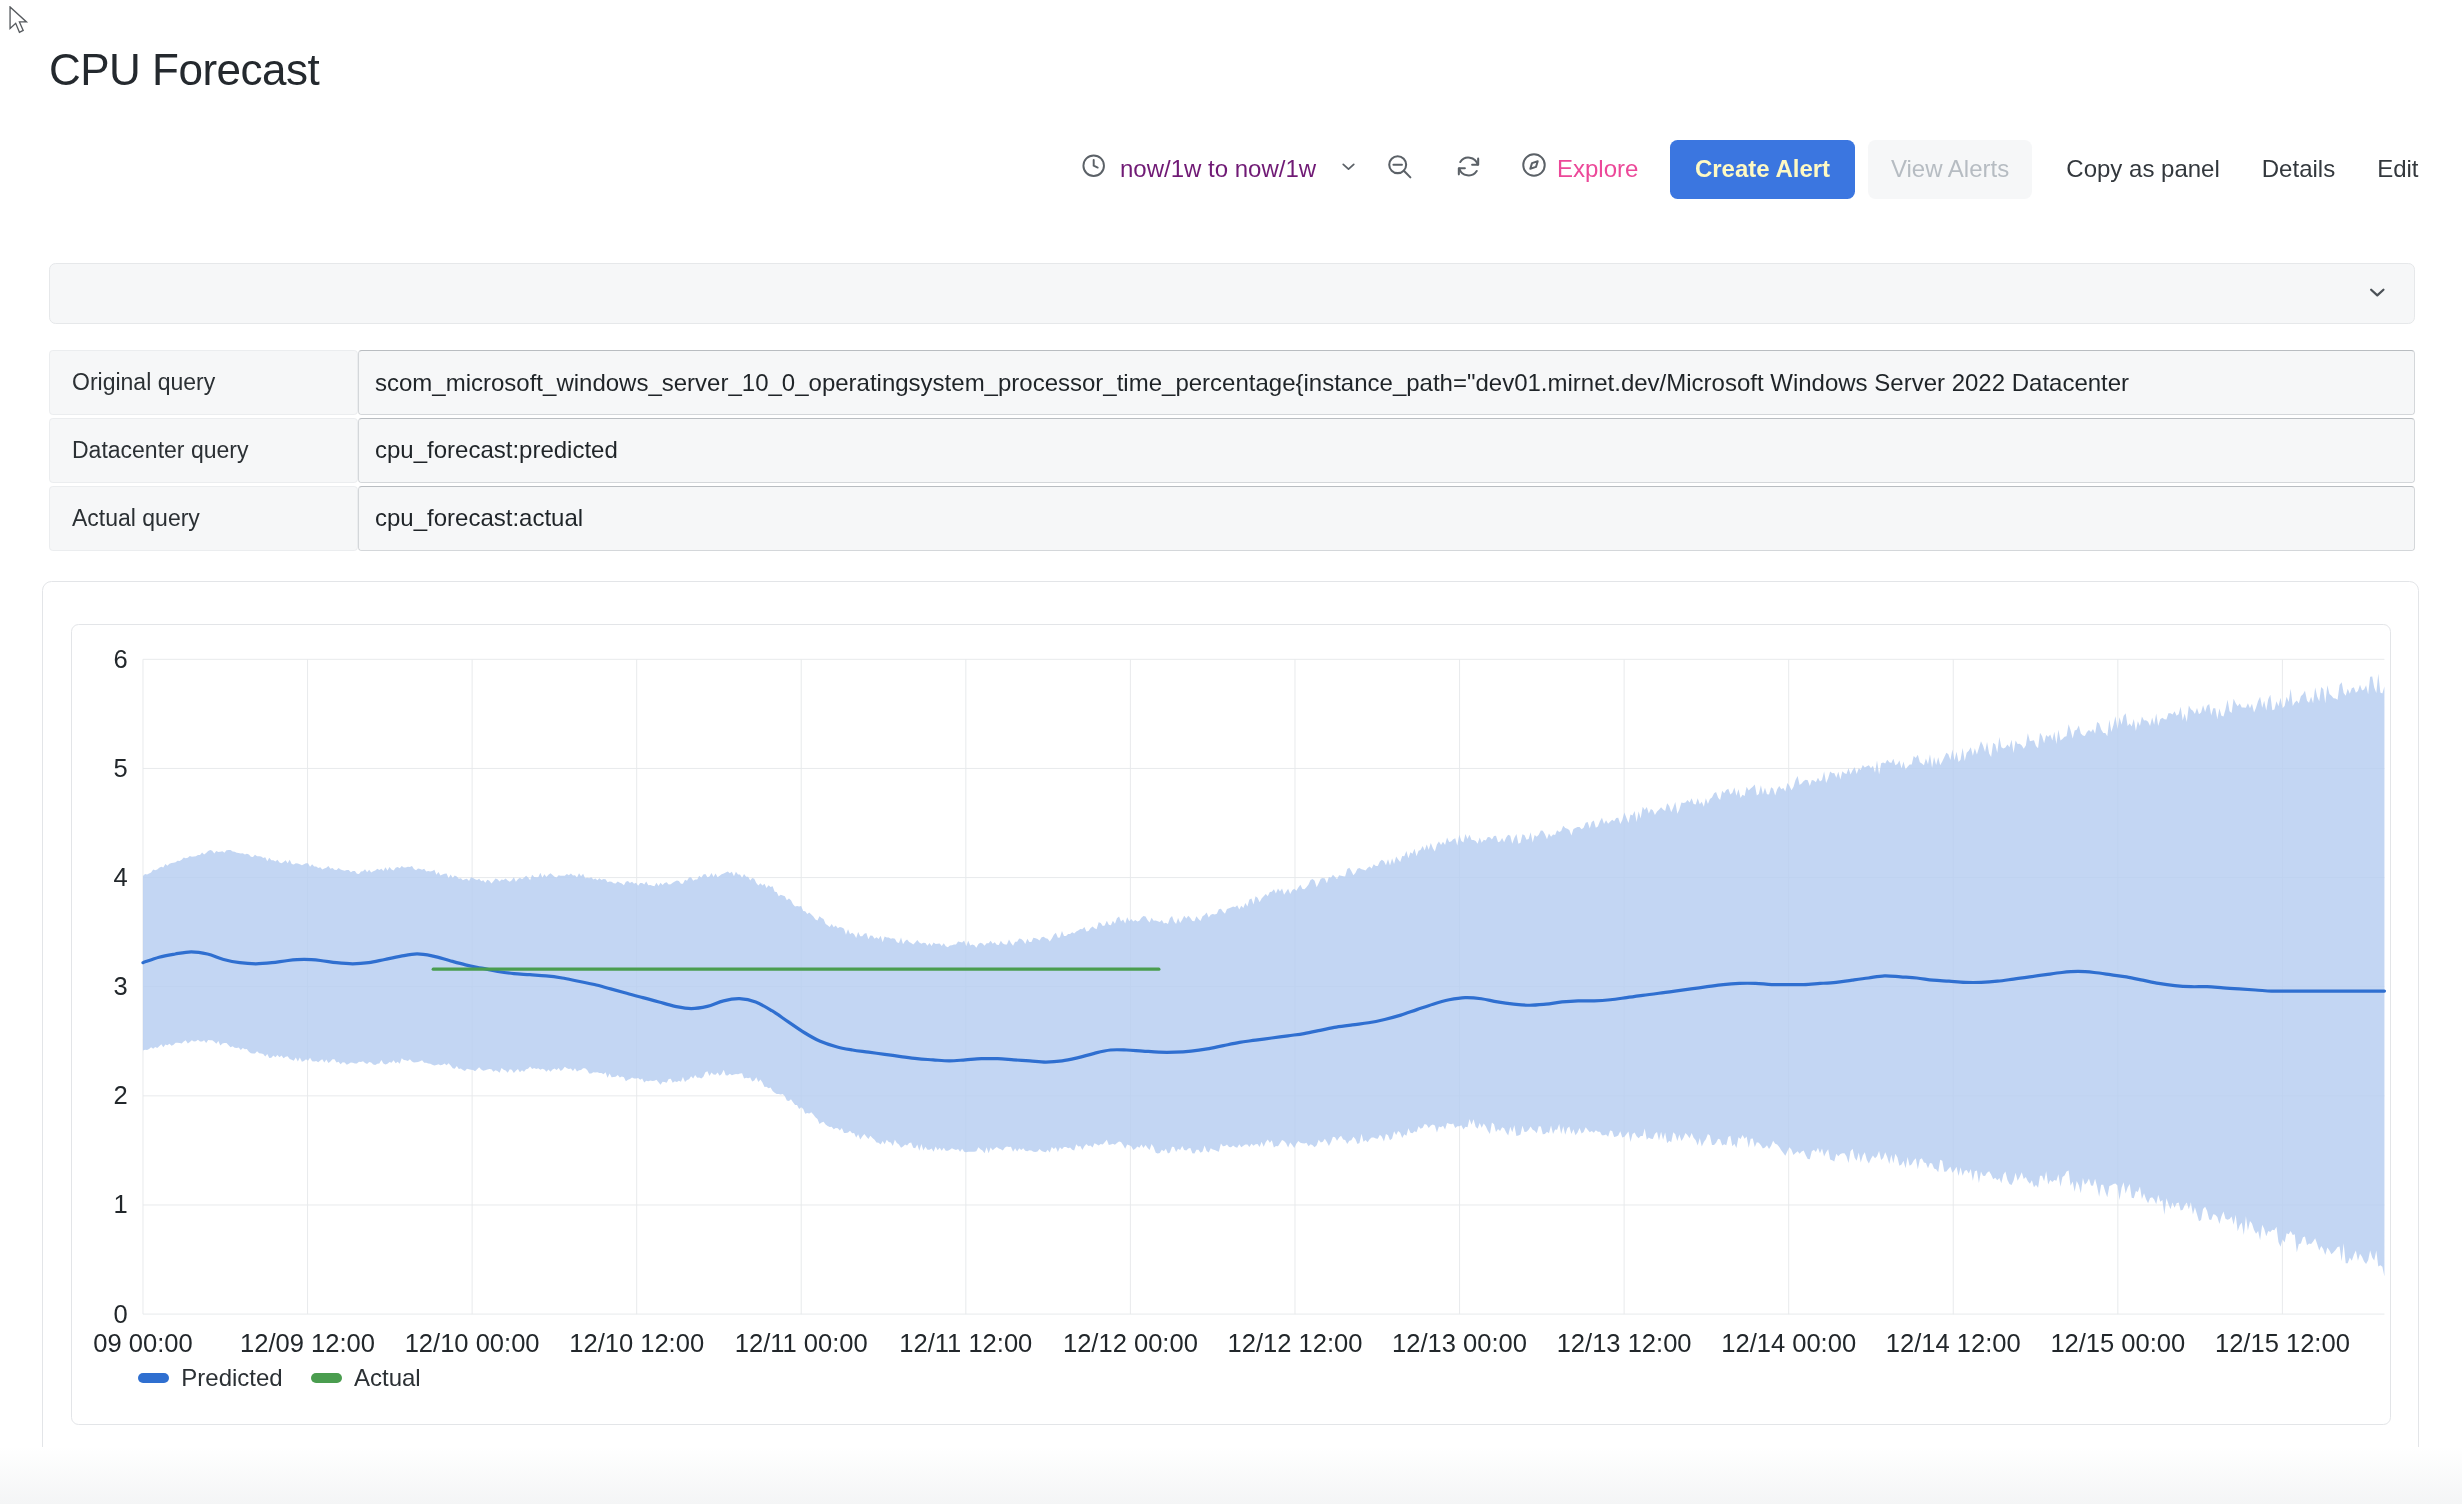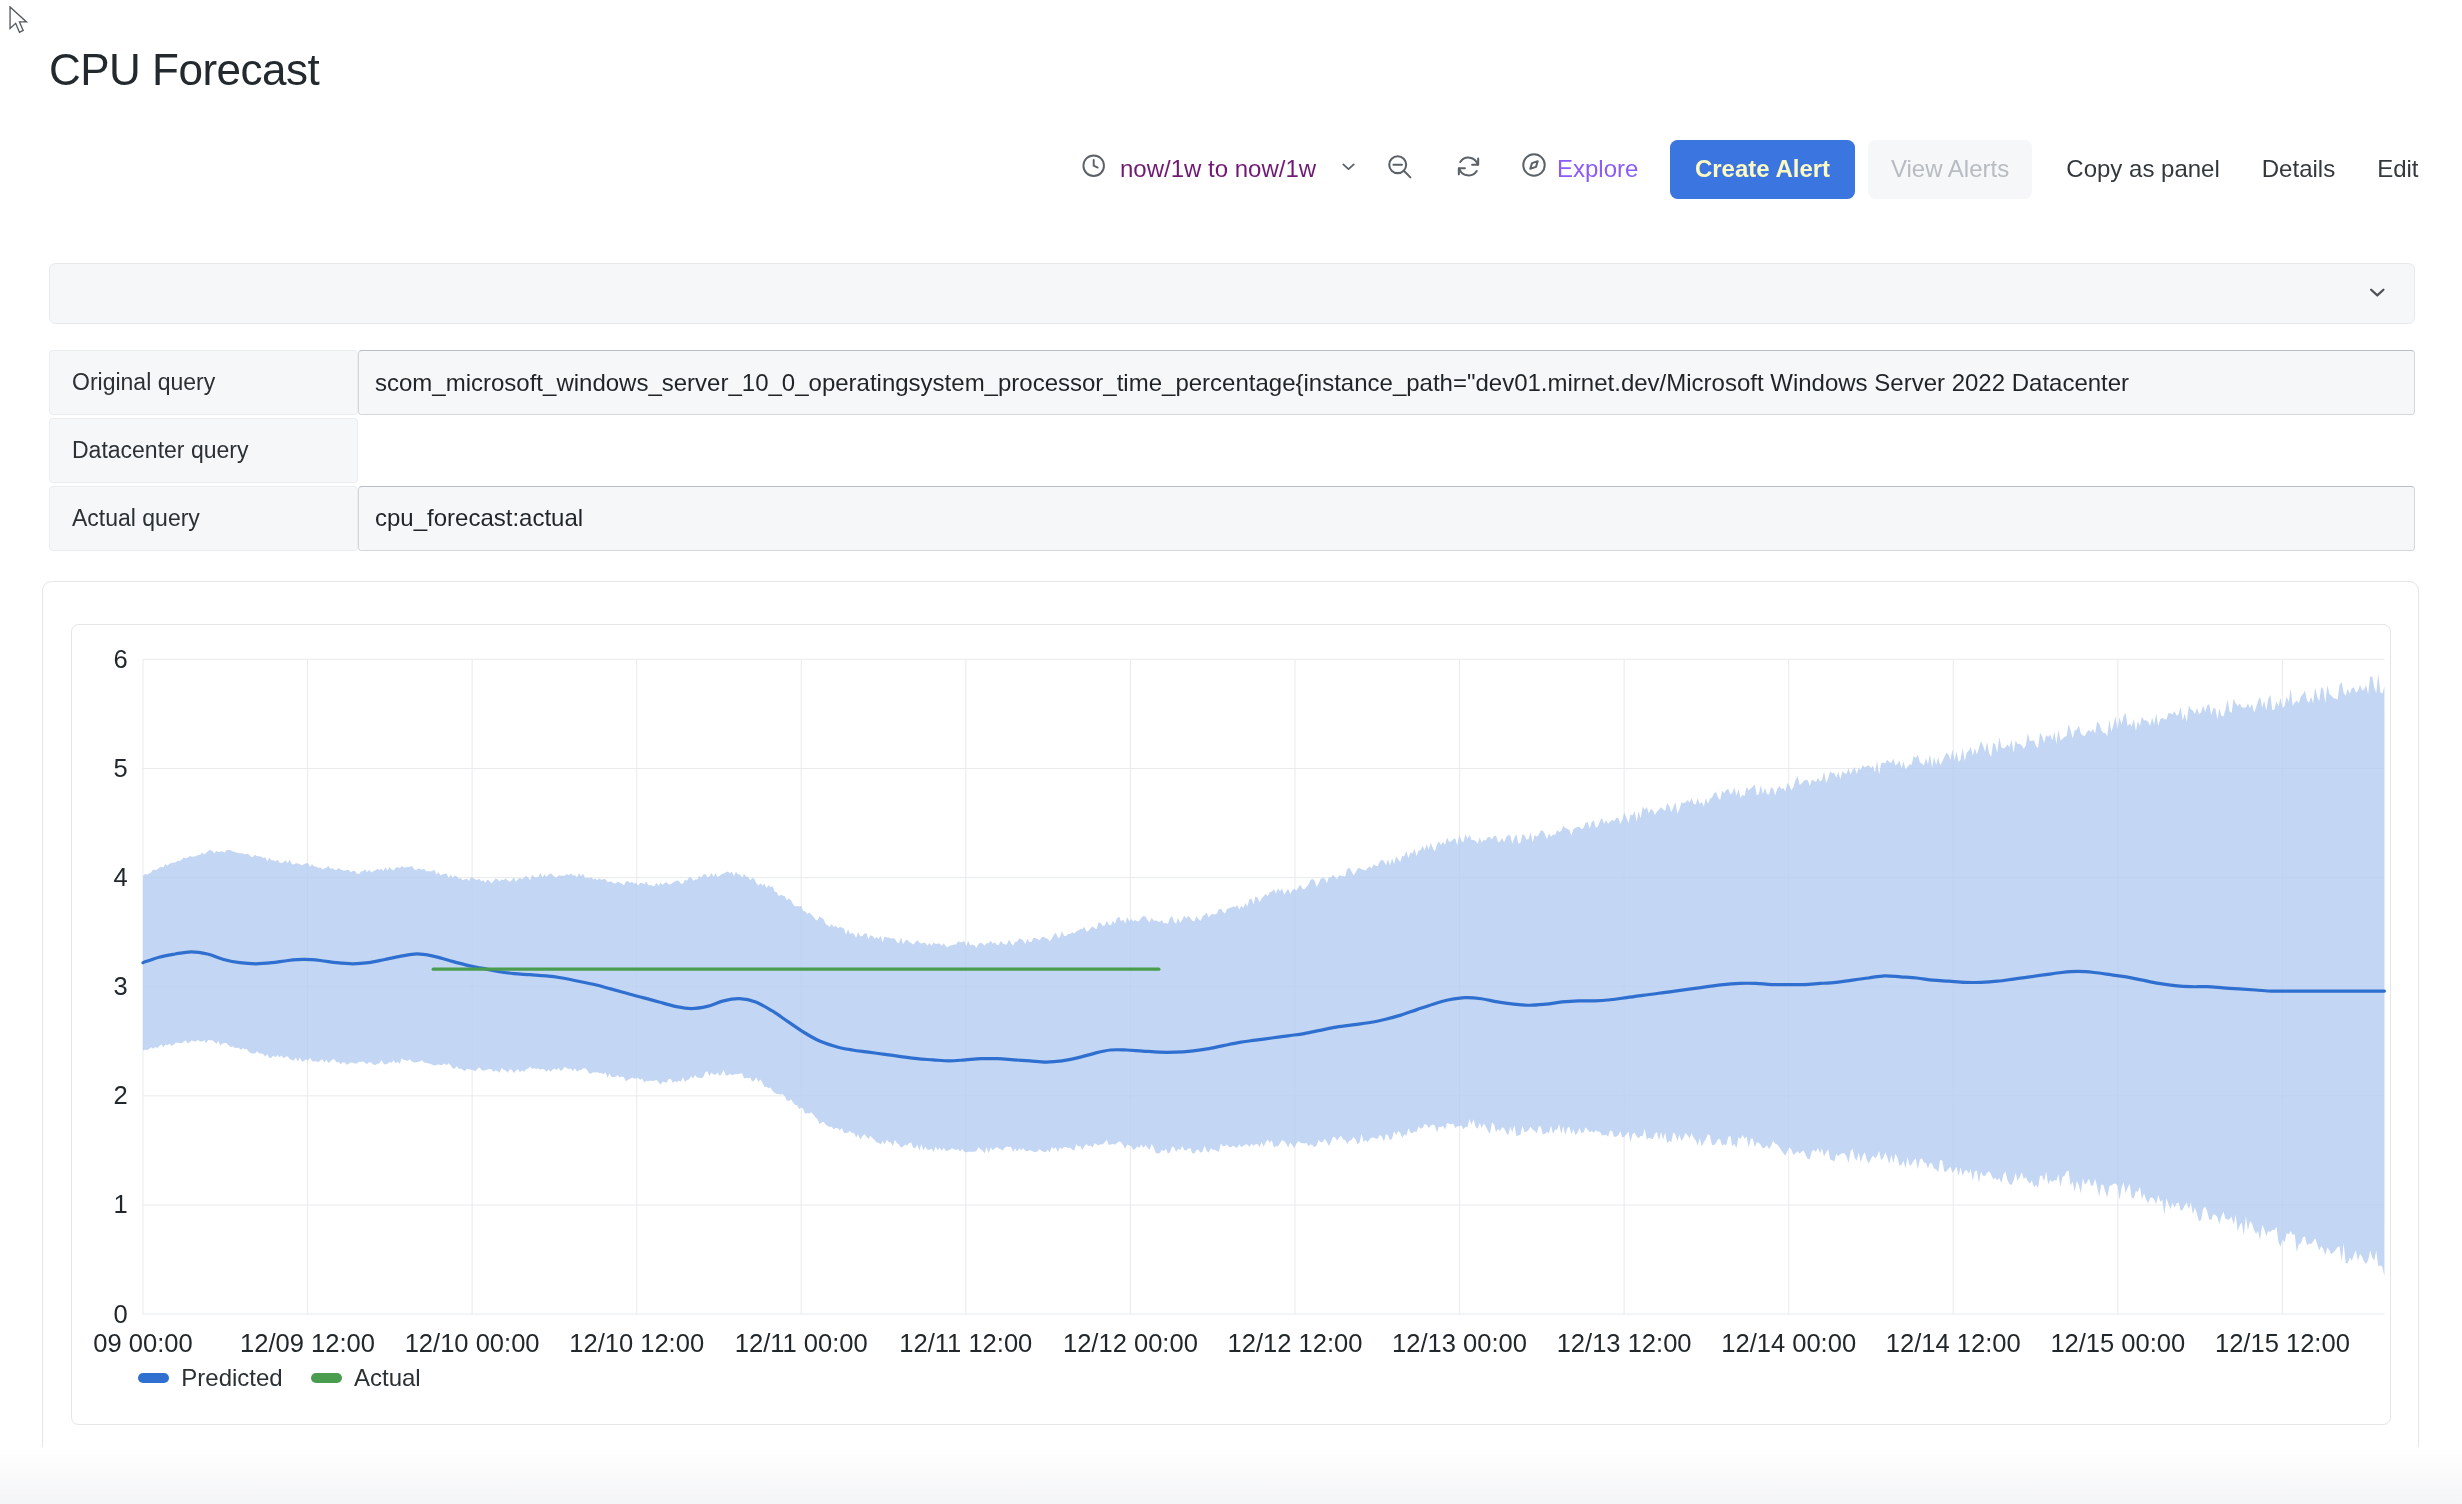--- a/index.html
+++ b/index.html
@@ -56,21 +56,21 @@
   .icon-btn {
     display: flex; align-items: center; justify-content: center;
     width: 59px; height: 59px;
     cursor: pointer;
   }
   .explore-btn {
     display: flex; align-items: center; gap: 8.5px;
     padding: 0 15px 0 9.5px;
     cursor: pointer;
     font-size: 24px;
-    color: #8b5cf6;
+    color: #ec4899;
   }
   .btn-primary {
     background: #3b76e0;
     color: #fef9c3;
     font-size: 24px;
     font-weight: 700;
     border: none;
     border-radius: 7.6px;
     padding: 0 24.6px;
     height: 59px;
@@ -288,20 +288,21 @@
   </span>
 </div>
 
 <div class="queries">
   <div class="q-row">
     <div class="q-label">Original query</div>
     <div class="q-value">scom_microsoft_windows_server_10_0_operatingsystem_processor_time_percentage{instance_path="dev01.mirnet.dev/Microsoft Windows Server 2022 Datacenter</div>
   </div>
   <div class="q-row">
     <div class="q-label">Datacenter query</div>
+    <div class="q-value">cpu_forecast:predicted</div>
   </div>
   <div class="q-row">
     <div class="q-label">Actual query</div>
     <div class="q-value">cpu_forecast:actual</div>
   </div>
 </div>
 
 <div class="panel-card">
   <div class="chart-card">
     <div class="chart-wrap">

